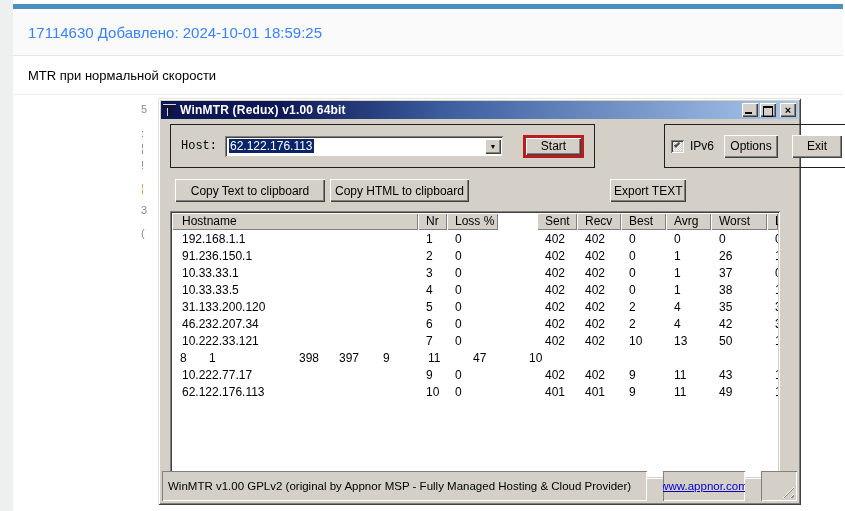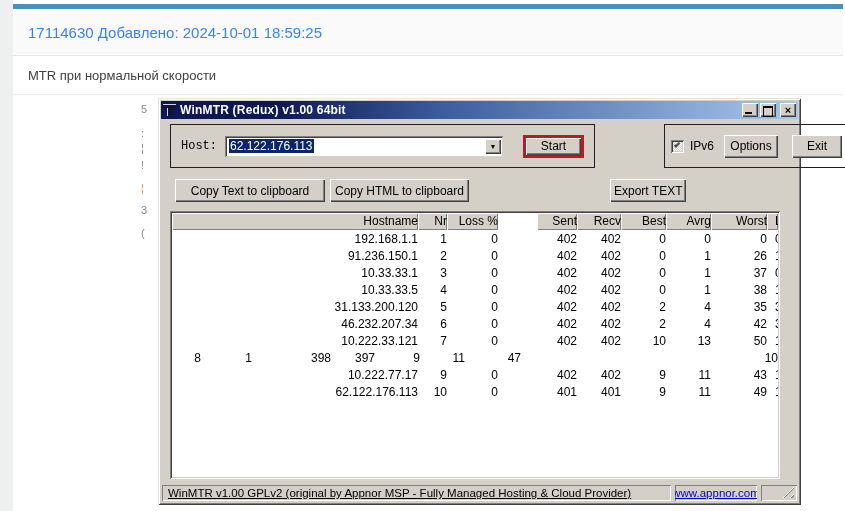--- a/index.html
+++ b/index.html
@@ -16,21 +16,21 @@
   .card{position:absolute;left:13px;top:0;right:0;bottom:0;background:#fff;}
   .accent-bar{position:absolute;left:0;top:4px;right:2px;height:5px;background:var(--accent);}
   .post-header{
     position:absolute;left:0;top:9px;right:2px;height:47px;background:#fafafa;
     border-bottom:1px solid #e7e7e7;display:flex;align-items:center;padding-left:15px;
     font-size:15px;color:#3b82f6;
   }
   .post-subtitle{
     position:absolute;left:0;top:57px;right:2px;height:38px;background:#fff;
     border-bottom:1px solid #ededed;display:flex;align-items:center;padding-left:15px;
-    font-size:13px;color:#404040;
+    font-size:13px;color:#000000;
   }
   
   .frag{position:absolute;left:141px;width:15px;overflow:hidden;font-size:11px;color:#8a8a8a;}
   .frag:nth-of-type(1){top:103px;}
   .frag:nth-of-type(2){top:127px;}
   .frag:nth-of-type(3){top:142px;}
   .frag:nth-of-type(4){top:159px;}
   .frag:nth-of-type(5){top:182px;color:#d99a3d;}
   .frag:nth-of-type(6){top:204px;}
   .frag:nth-of-type(7){top:227px;}
@@ -98,40 +98,39 @@
   .btn-exit{width:50px;height:23px;margin-left:14px;}
   .btn-copy-text{position:absolute;left:17px;top:81px;width:150px;height:23px;}
   .btn-copy-html{position:absolute;left:172px;top:81px;width:139px;height:23px;text-align:center;}
   .btn-export-text{position:absolute;left:452px;top:81px;width:76px;height:23px;}
   .btn-export-html{position:absolute;left:532px;top:81px;width:86px;height:23px;}
   
   .listview{
     position:absolute;left:12px;top:113px;width:610px;height:268px;background:#fff;padding:2px;
     box-shadow:inset 1px 1px 0 #808080, inset -1px -1px 0 #fff, inset 2px 2px 0 #404040, inset -2px -2px 0 #d4d0c8;
     overflow:hidden;
-    text-align:right;
   }
   .lv-head{display:flex;height:17px;}
   .hcell{
     flex:0 0 auto;background:var(--chrome);padding:1px 0 0 8px;white-space:nowrap;overflow:hidden;
     box-shadow:inset 1px 1px 0 #fff, inset -1px -1px 0 #808080;font-size:12px;
   }
   .lrow{display:flex;height:17px;align-items:center;}
   .cell{flex:0 0 auto;padding-left:8px;white-space:nowrap;overflow:hidden;font-size:12px;}
   .c0{width:246px;padding-left:10px;}
   .c1{width:29px;}
   .c2{width:51px;}
   .c3{width:40px;margin-left:39px;}
   .c4{width:44px;}
   .c5{width:45px;}
   .c6{width:45px;}
   .c7{width:56px;}
   .c8{width:auto;flex:1 1 auto;}
   
-  .statusbar{position:absolute;left:4px;right:4px;bottom:4px;height:16px;display:flex;gap:4px;text-decoration:underline;}
+  .statusbar{position:absolute;left:4px;right:4px;bottom:4px;height:30px;display:flex;gap:16px;}
   .sb-panel{
     background:var(--chrome);display:flex;align-items:center;padding:0 6px;font-size:11.5px;
     box-shadow:inset 1px 1px 0 #808080, inset -1px -1px 0 #fff;white-space:nowrap;overflow:hidden;
   }
   .sb-main{flex:1 1 auto;}
   .sb-link{width:82px;justify-content:center;}
   .sb-link a{color:var(--link);text-decoration:underline;cursor:pointer;}
   .sb-grip{width:36px;position:relative;}
   .sb-grip::after{
     content:"";position:absolute;right:3px;bottom:3px;width:13px;height:13px;

